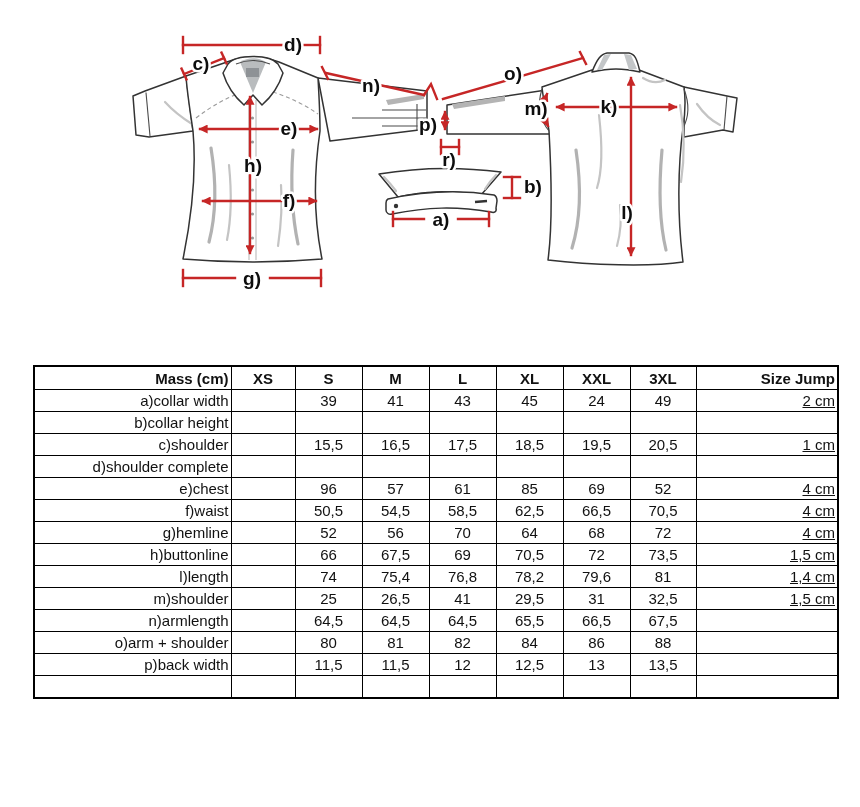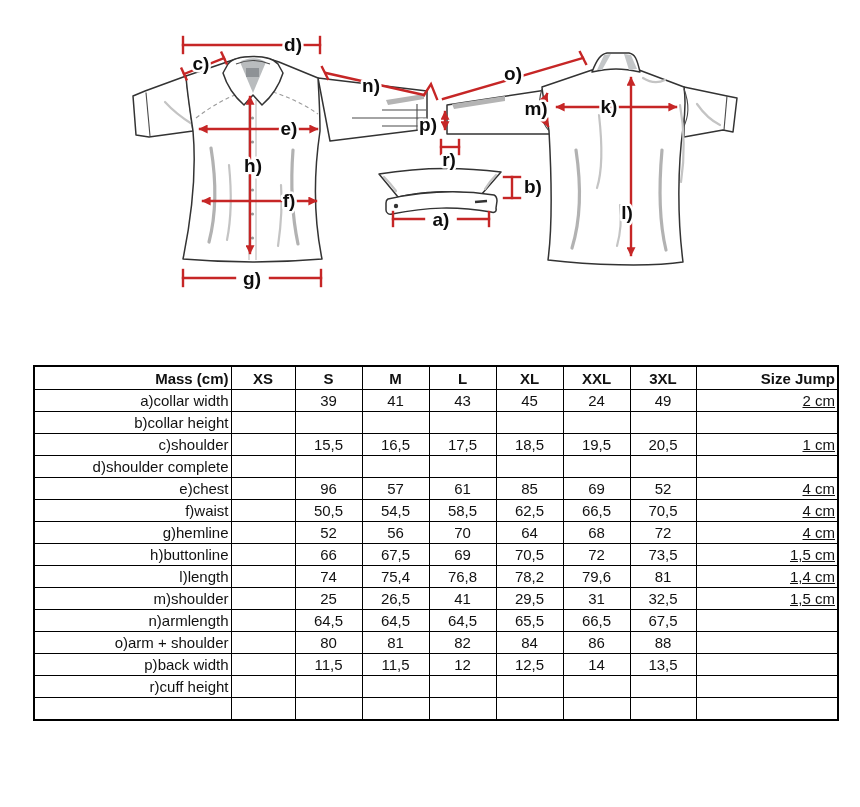--- a/index.html
+++ b/index.html
@@ -370,36 +370,25 @@
     <td class="left rj"></td>
   </tr>
 
   <tr>
     <td class="left"><span class="rk">p)</span><span class="rl">back width</span></td>
     <td class="rv"></td>
     <td class="rv">11,5</td>
     <td class="rv">11,5</td>
     <td class="rv">12</td>
     <td class="rv">12,5</td>
-    <td class="rv">14</td>
+    <td class="rv">13</td>
     <td class="rv">13,5</td>
     <td class="left rj"></td>
   </tr>
 
-  <tr>
-    <td class="left"><span class="rk">r)</span><span class="rl">cuff height</span></td>
-    <td class="rv"></td>
-    <td class="rv"></td>
-    <td class="rv"></td>
-    <td class="rv"></td>
-    <td class="rv"></td>
-    <td class="rv"></td>
-    <td class="rv"></td>
-    <td class="left rj"></td>
-  </tr>
 
   <tr>
     <td class="left"><span class="rk"></span><span class="rl"></span></td>
     <td class="rv"></td>
     <td class="rv"></td>
     <td class="rv"></td>
     <td class="rv"></td>
     <td class="rv"></td>
     <td class="rv"></td>
     <td class="rv"></td>

